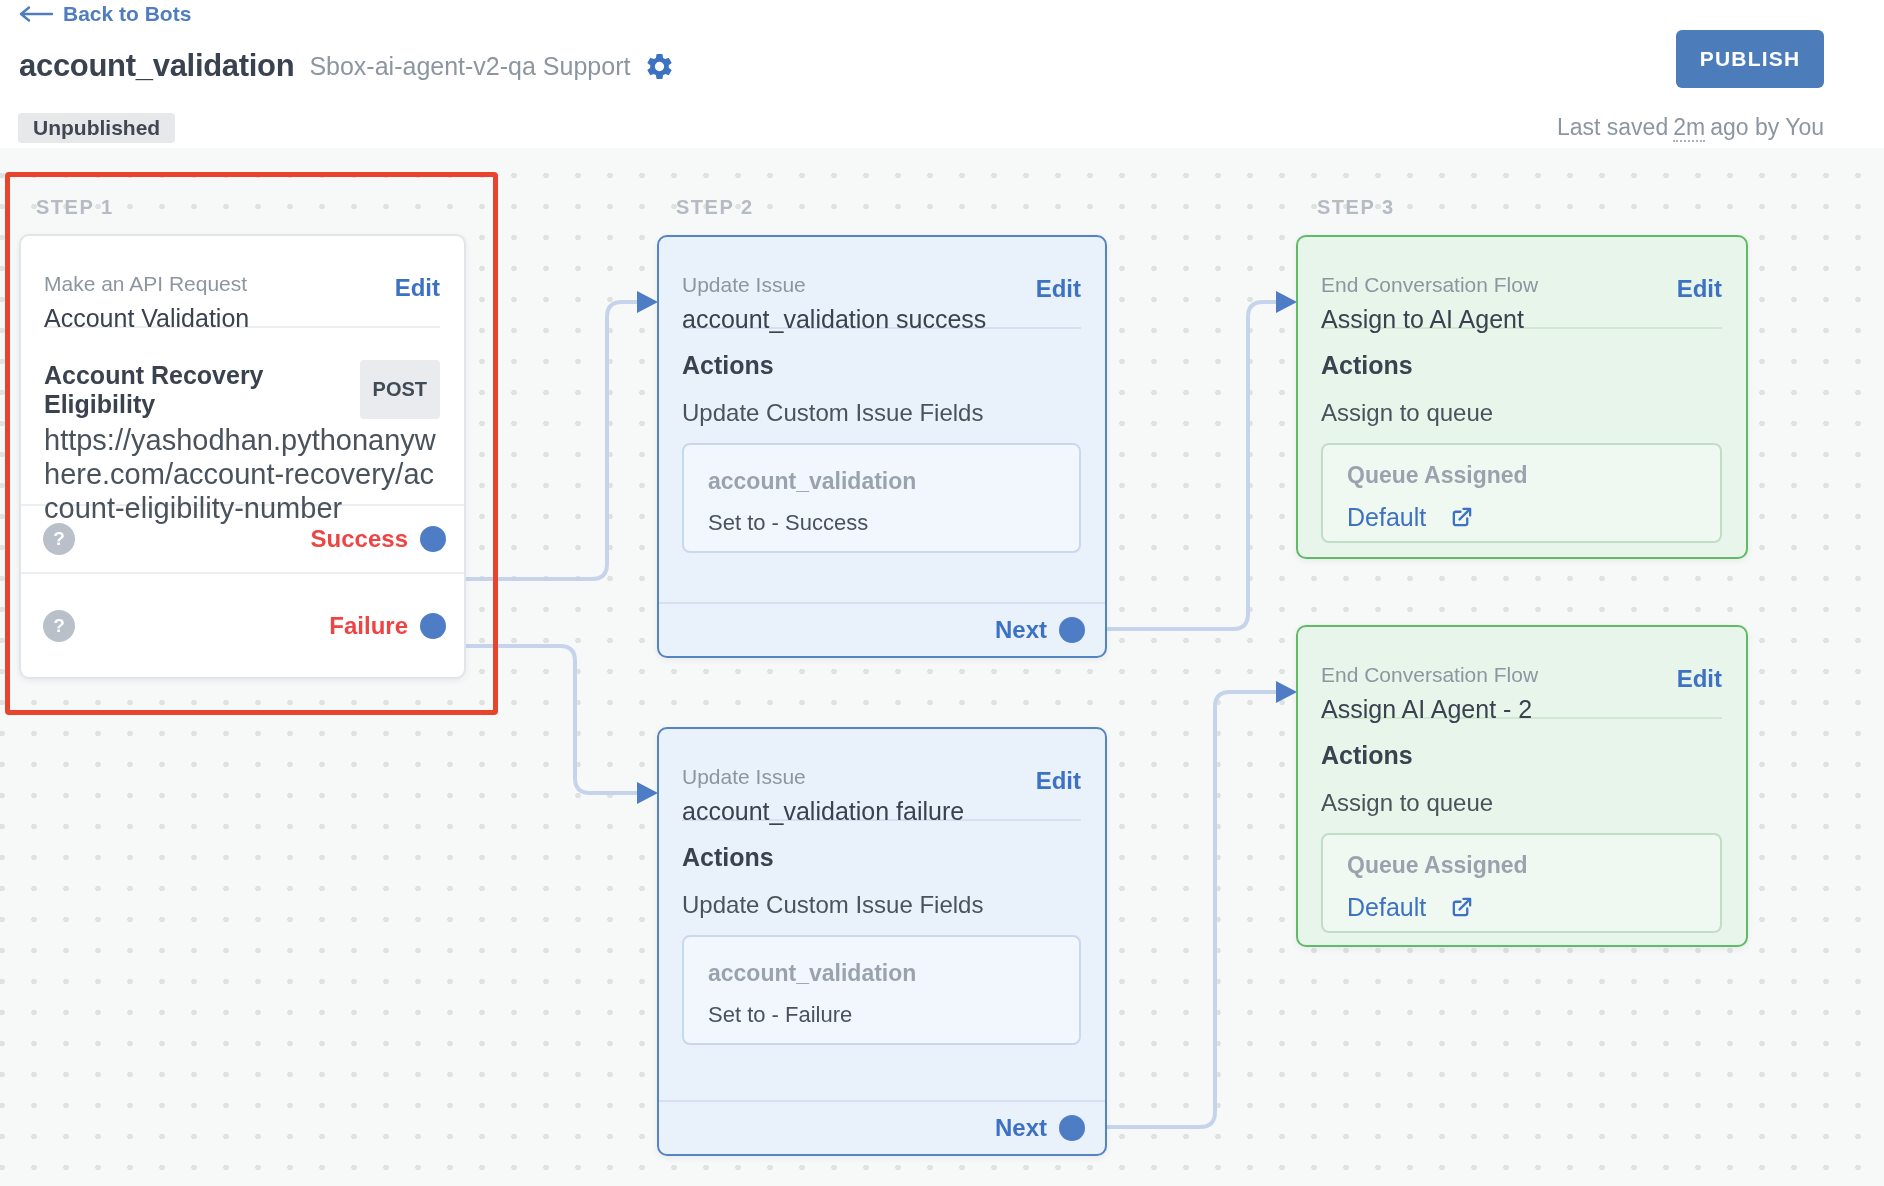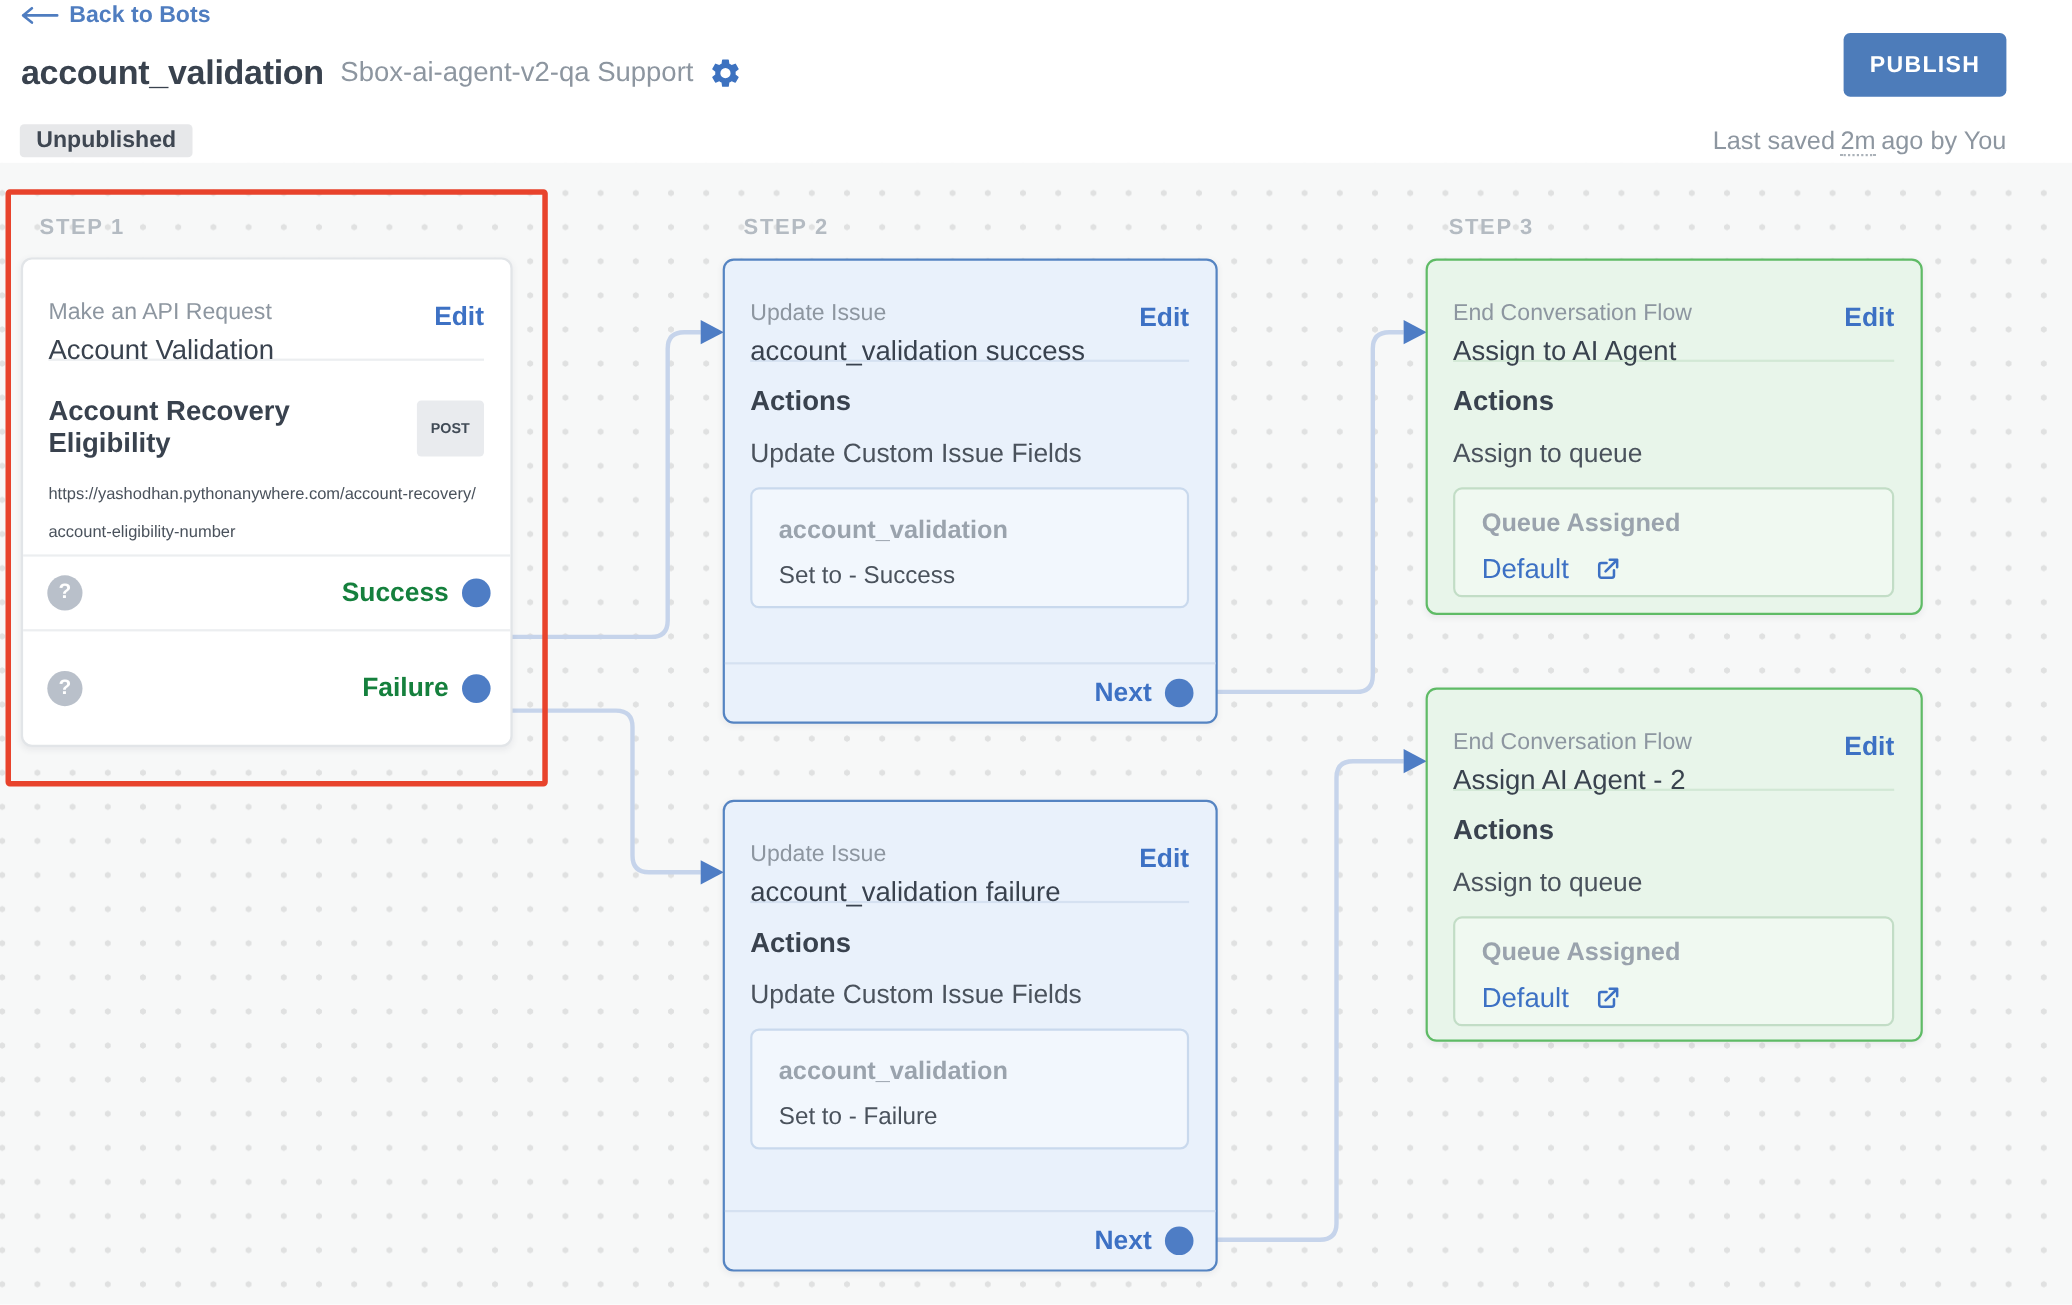--- a/index.html
+++ b/index.html
@@ -49,29 +49,29 @@
   .card.blue  .head { border-bottom: 2px solid #d5e1f1; }
   .card.green .head { border-bottom: 2px solid #d2e8d5; }
   .type  { font-size: 21px; color: #8d96a0; }
   .ctitle { font-size: 25px; font-weight: 400; color: #39424e; margin-top: 8px; }
   .edit { font-size: 24px; font-weight: 700; color: #3d71c4; cursor: pointer; text-decoration: none; margin-top: 2px; }
 
   
   .api { height: 178px; padding: 32px 24px 0 23px; border-bottom: 2px solid #eceef0; }
   .api-row { display: flex; justify-content: space-between; align-items: center; }
   .api-name { font-size: 25px; font-weight: 700; color: #39424e; }
-  .method { background: #e9ebee; color: #414b56; font-size: 13px; font-weight: 700;
+  .method { background: #e9ebee; color: #414b56; font-size: 20px; font-weight: 700;
             padding: 18px 13px; border-radius: 4px; }
-  .url { margin-top: 15px; font-size: 15px; line-height: 34px; color: #4a525c; word-break: break-all; }
+  .url { margin-top: 4px; font-size: 29px; line-height: 34px; color: #4a525c; word-break: break-all; }
   .outrow { display: flex; align-items: center; height: 68px; padding: 0 18px 0 22px;
             border-bottom: 2px solid #eceef0; }
   .outrow.last { border-bottom: none; flex: 1; }
   .help { width: 32px; height: 32px; border-radius: 50%; background: #b9c0ca; color: #ffffff;
           font-size: 19px; font-weight: 700; text-align: center; line-height: 32px; cursor: pointer; }
-  .outlabel { margin-left: auto; font-size: 24px; font-weight: 700; color: #15803d; }
+  .outlabel { margin-left: auto; font-size: 24px; font-weight: 700; color: #ef4444; }
   .port { width: 26px; height: 26px; border-radius: 50%; background: #4e7dc5;
           margin-left: 12px; flex: 0 0 auto; cursor: pointer; }
 
   
   .cbody { padding: 22px 24px 0 23px; }
   .actions-h { font-size: 25px; font-weight: 700; color: #39424e; }
   .action-name { font-size: 24px; color: #4a525c; margin-top: 19px; }
   .field-box { margin-top: 16px; border-radius: 8px; padding: 23px 24px; }
   .card.blue .field-box { background: #f2f7fd; border: 2px solid #c9d9ed; height: 110px; }
   .card.green .field-box { background: #f0f9f1; border: 2px solid #c2ddc6; height: 100px; padding: 17px 24px; }

